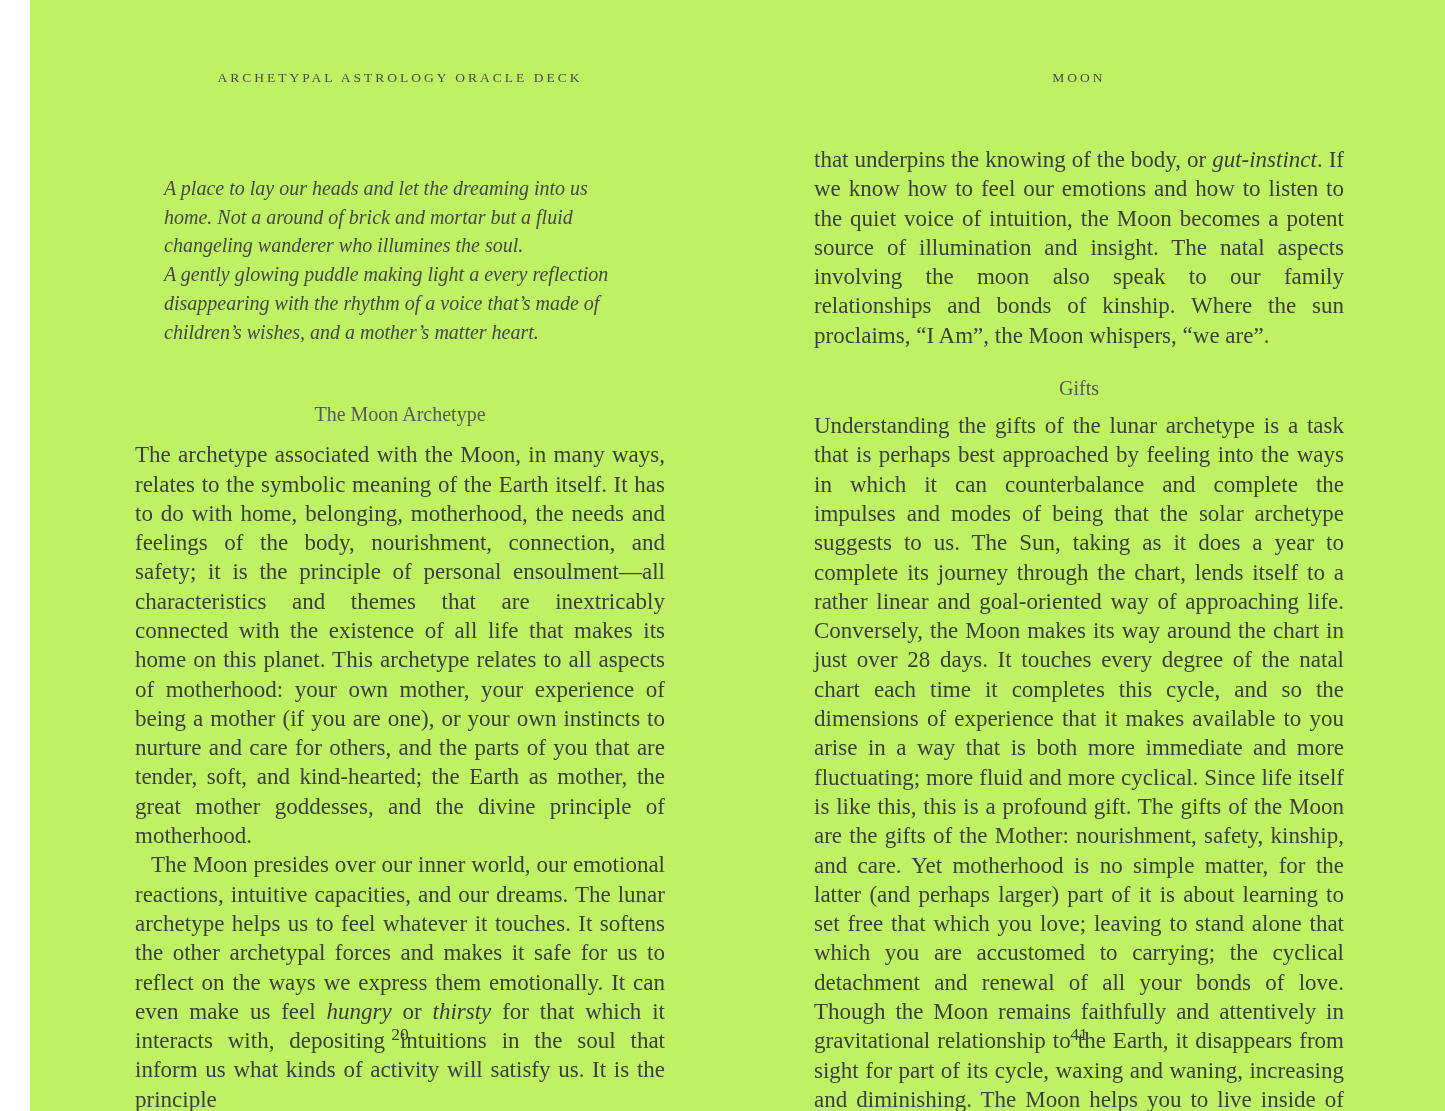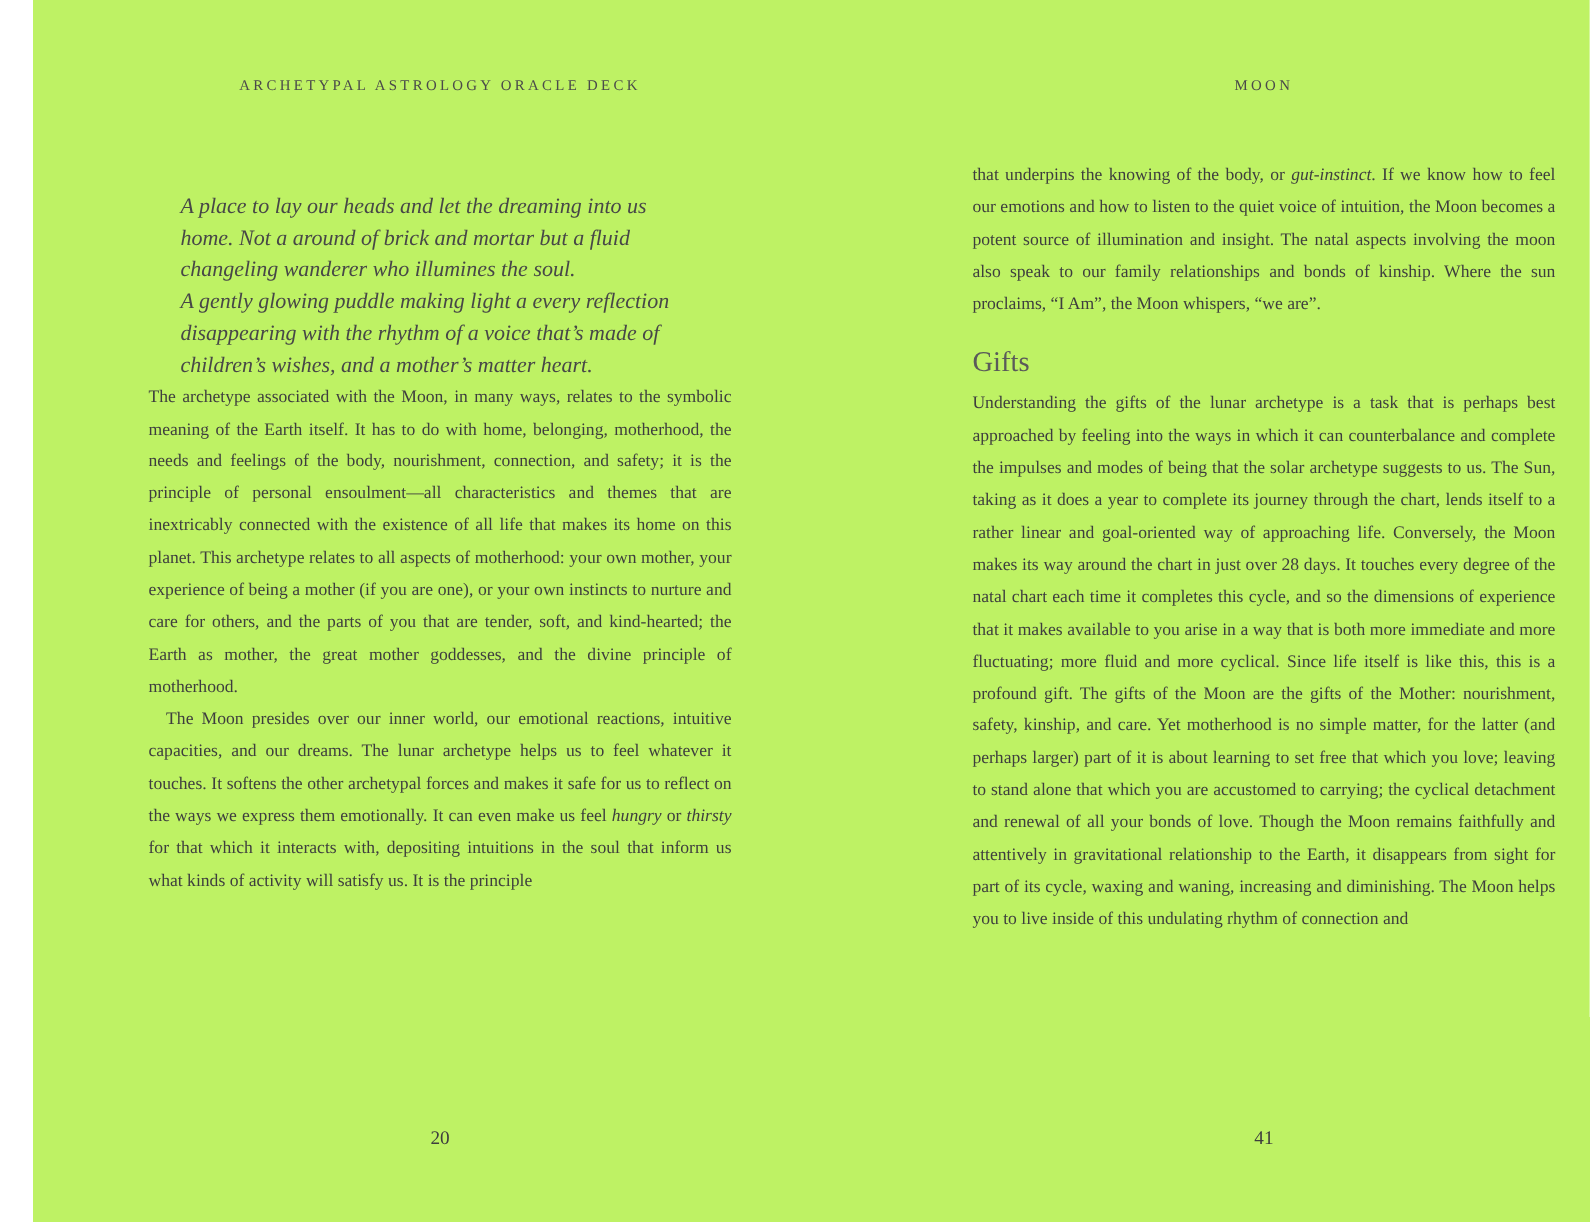--- a/index.html
+++ b/index.html
@@ -20,21 +20,21 @@
     background: #bef264;
     margin-left: 30px;
   }
   .page {
     position: absolute;
     top: 0;
     width: 530px;
     height: 1111px;
   }
   .page-left  { left: 105px; }
-  .page-right { left: 854px; }
+  .page-right { left: 784px; }
 
   .running-head {
     margin-top: 70px;
     text-align: center;
     font-size: 13.5px;
     letter-spacing: 3px;
     color: #4a4a4a;
   }
 
   .epigraph {
@@ -44,31 +44,31 @@
     line-height: 28.7px;
     color: #474747;
   }
   .epigraph .epigraph-line {
     white-space: nowrap;
   }
 
   .section-heading {
     margin: 0;
     font-weight: normal;
-    font-size: 26px;
+    font-size: 20px;
     line-height: 34px;
-    text-align: left;
+    text-align: center;
     color: #5a5a5a;
   }
   .heading-archetype { margin-top: 51px; margin-bottom: 9px; }
   .heading-gifts     { margin-top: 21px; margin-bottom: 6px; }
 
   .body-text p {
     margin: 0;
-    font-size: 16px;
+    font-size: 23px;
     line-height: 29.3px;
     color: #3e3e3e;
     text-align: justify;
   }
   .body-text p.indent { text-indent: 16px; }
   .body-text-right-top { margin-top: 59px; }
 
   .page-number {
     position: absolute;
     top: 1024px;
@@ -89,20 +89,21 @@
 
     <div class="epigraph">
         <div class="epigraph-line">A place to lay our heads and let the dreaming into us</div>
         <div class="epigraph-line">home. Not a around of brick and mortar but a fluid</div>
         <div class="epigraph-line">changeling wanderer who illumines the soul.</div>
         <div class="epigraph-line">A gently glowing puddle making light a every reflection</div>
         <div class="epigraph-line">disappearing with the rhythm of a voice that’s made of</div>
         <div class="epigraph-line">children’s wishes, and a mother’s matter heart.</div>
       </div>
 
+    <h2 class="section-heading heading-archetype">The Moon Archetype</h2>
 
     <div class="body-text">
         <p><span>The archetype associated with the Moon, in many ways, relates to the symbolic meaning of the Earth itself. It has to do with home, belonging, motherhood, the needs and feelings of the body, nourishment, connection, and safety; it is the principle of personal ensoulment—all characteristics and themes that are inextricably connected with the existence of all life that makes its home on this planet. This archetype relates to all aspects of motherhood: your own mother, your experience of being a mother (if you are one), or your own instincts to nurture and care for others, and the parts of you that are tender, soft, and kind-hearted; the Earth as mother, the great mother goddesses, and the divine principle of motherhood.</span></p>
         <p class="indent"><span>The Moon presides over our inner world, our emotional reactions, intuitive capacities, and our dreams. The lunar archetype helps us to feel whatever it touches. It softens the other archetypal forces and makes it safe for us to reflect on the ways we express them emotionally. It can even make us feel </span><i>hungry</i><span> or </span><i>thirsty</i><span> for that which it interacts with, depositing intuitions in the soul that inform us what kinds of activity will satisfy us. It is the principle</span></p>
       </div>
 
     <div class="page-number">20</div>
   </section>
 
   <section class="page page-right">

